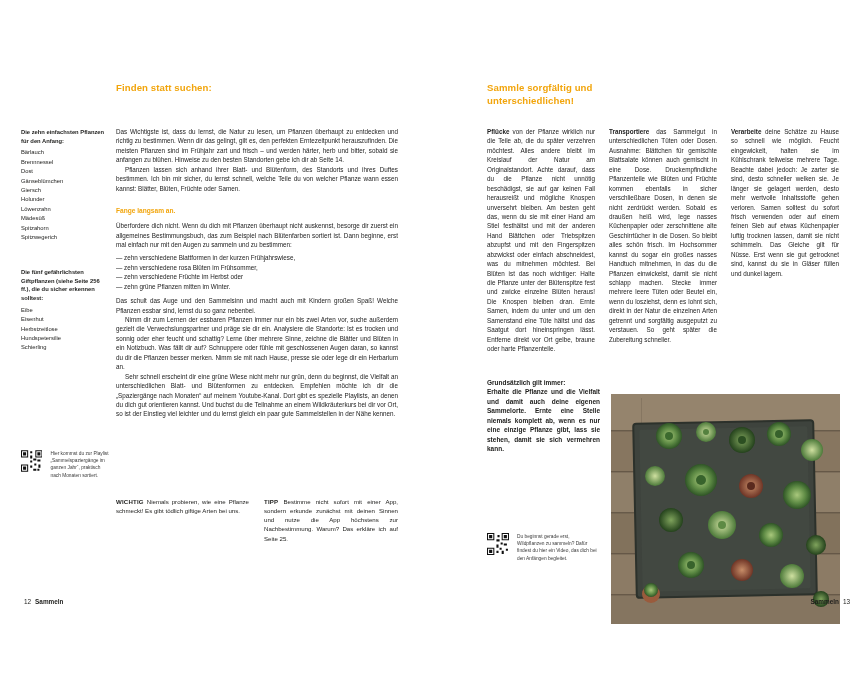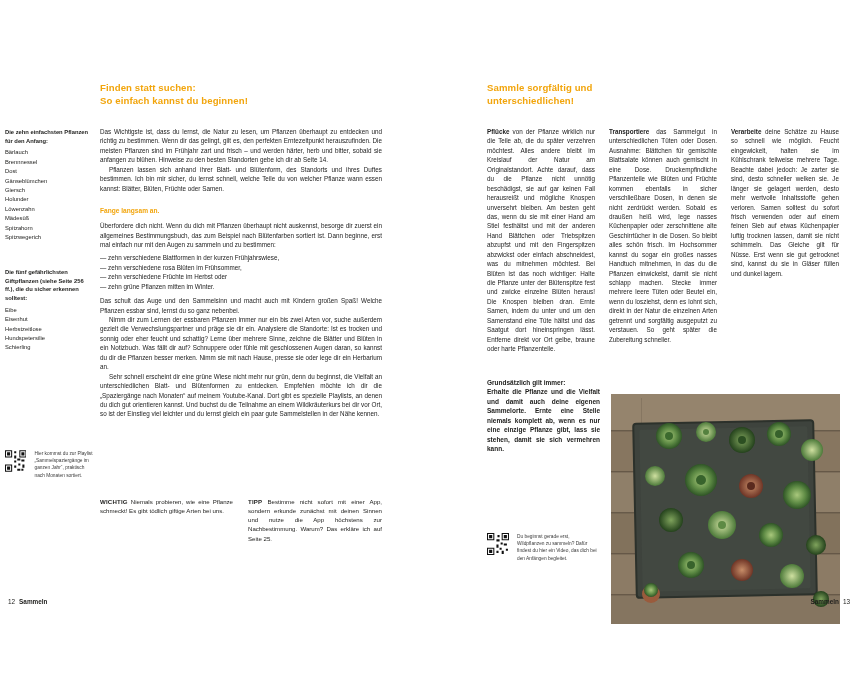--- a/index.html
+++ b/index.html
@@ -43,21 +43,21 @@
   
   .footer { font-size:6.4px; }
   .footer b { margin-left:4px; }
   .footer.right b { margin-left:0; margin-right:4px; }
 </style>
 </head>
 <body>
 
 <div class="spread">
 
-  <div class="abs" style="left:0; top:0; width:429px; height:615px;">
+  <div class="abs" style="left:16px; top:0; width:429px; height:615px;">
 
     <div class="abs sidebar-block" style="left:5px; top:128px;">
       <div class="sidebar-heading">Die zehn einfachsten Pflanzen für den Anfang:</div>
       <div class="sidebar-item">Bärlauch</div>
       <div class="sidebar-item">Brennnessel</div>
       <div class="sidebar-item">Dost</div>
       <div class="sidebar-item">Gänseblümchen</div>
       <div class="sidebar-item">Giersch</div>
       <div class="sidebar-item">Holunder</div>
       <div class="sidebar-item">Löwenzahn</div>
@@ -80,21 +80,20 @@
         <rect width="21" height="21" fill="#ffffff"></rect>
         <path fill="#111" d="M0,0h7v7h-7z M14,0h7v7h-7z M0,14h7v7h-7z"></path>
         <path fill="#fff" d="M1,1h5v5h-5z M15,1h5v5h-5z M1,15h5v5h-5z"></path>
         <path fill="#111" d="M2,2h3v3h-3z M16,2h3v3h-3z M2,16h3v3h-3z M9,1h2v2h-2z M9,5h2v3h-2z M12,8h3v2h-3z M9,10h2v2h-2z M16,9h3v2h-3z M13,13h2v2h-2z M9,15h2v2h-2z M12,18h3v2h-3z M17,14h2v3h-2z M16,18h2v2h-2z"></path>
       </svg>
       <div class="tiny-caption" style="width:62px;">Hier kommst du zur Playlist „Sammelspaziergänge im ganzen Jahr“, praktisch nach Monaten sortiert.</div>
     </div>
 
     <div class="abs orange-heading" style="left:100px; top:82px; width:282px;">
       <div>Finden statt suchen:</div>
-      <div>So einfach kannst du beginnen!</div>
     </div>
 
     <div class="abs flow" style="left:100px; top:127px; width:282px;">
       <p class="body-text">Das Wichtigste ist, dass du lernst, die Natur zu lesen, um Pflanzen überhaupt zu entdecken und richtig zu bestimmen. Wenn dir das gelingt, gilt es, den perfekten Erntezeitpunkt herauszufinden. Die meisten Pflanzen sind im Frühjahr zart und frisch – und werden härter, herb und bitter, sobald sie anfangen zu blühen. Hinweise zu den besten Standorten gebe ich dir ab Seite 14.</p>
       <p class="body-text indent">Pflanzen lassen sich anhand ihrer Blatt- und Blütenform, des Standorts und ihres Duftes bestimmen. Ich bin mir sicher, du lernst schnell, welche Teile du von welcher Pflanze wann essen kannst: Blätter, Blüten, Früchte oder Samen.</p>
       <div class="orange-sub">Fange langsam an.</div>
       <p class="body-text">Überfordere dich nicht. Wenn du dich mit Pflanzen überhaupt nicht auskennst, besorge dir zuerst ein allgemeines Bestimmungsbuch, das zum Beispiel nach Blütenfarben sortiert ist. Dann beginne, erst mal einfach nur mit den Augen zu sammeln und zu bestimmen:</p>
       <div class="dash-list">
         <p class="body-text">— zehn verschiedene Blattformen in der kurzen Frühjahrswiese,</p>
         <p class="body-text">— zehn verschiedene rosa Blüten im Frühsommer,</p>

